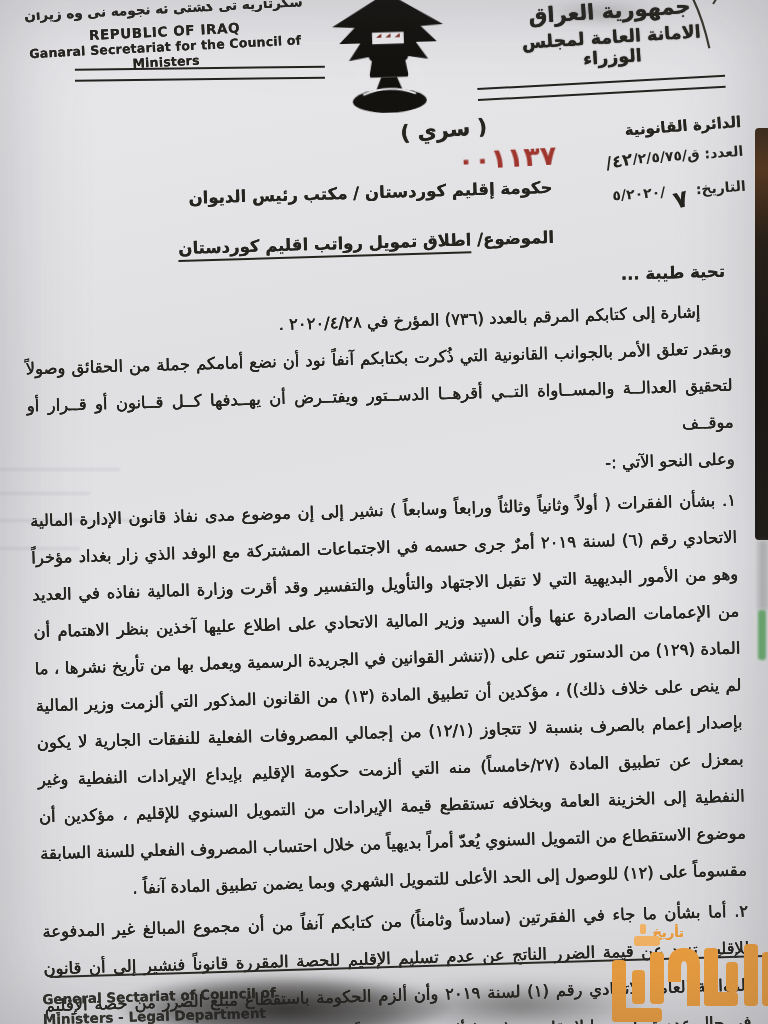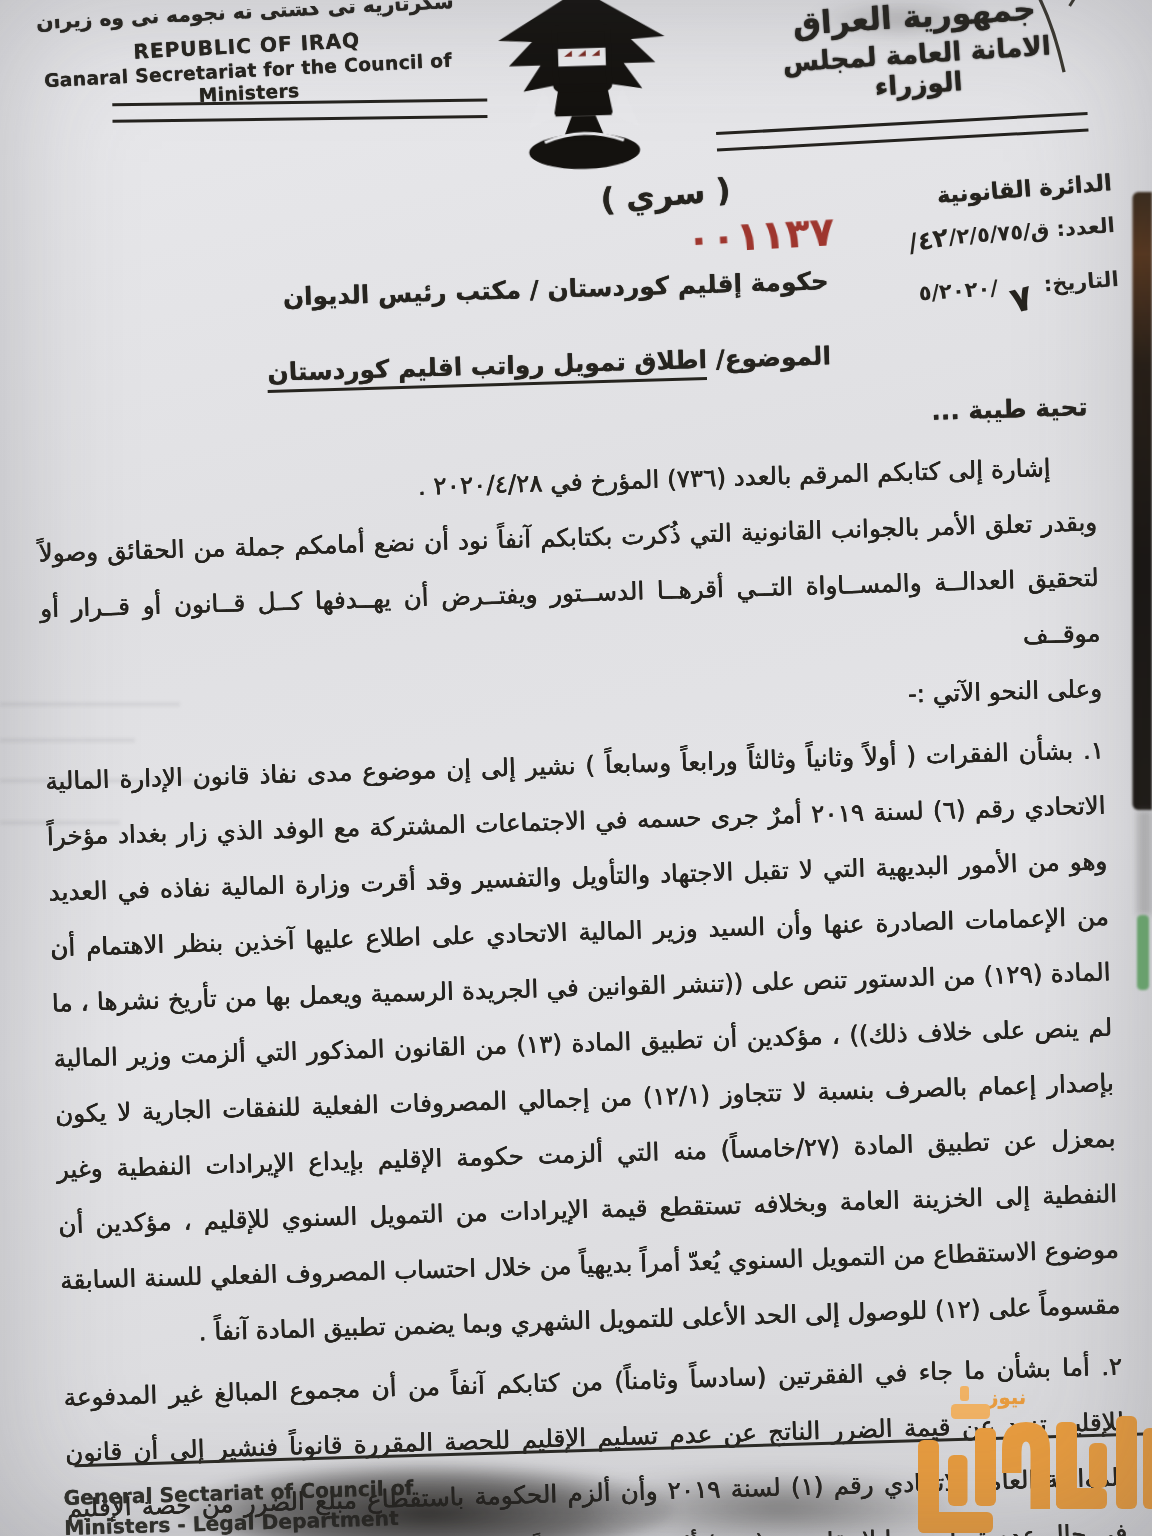--- a/index.html
+++ b/index.html
@@ -171,21 +171,21 @@
     </div>
   </div>
 
   <div class="smudge sm3"></div>
   <div class="smudge sm1"></div>
   <div class="smudge sm2"></div>
   <div class="right-edge"></div>
   <div class="edge-soft"></div>
   <div class="green-mark"></div>
 
-  <div class="wm-small">نيوز</div>
+  <div class="wm-small">تأريخ</div>
   <svg class="watermark" width="170" height="110" viewBox="0 0 170 110">
     <g fill="#e89c3f">
       <rect x="8" y="38" width="14" height="62" rx="4"></rect>
       <rect x="8" y="86" width="50" height="14" rx="4"></rect>
       <rect x="28" y="48" width="13" height="34" rx="4"></rect>
       <rect x="46" y="30" width="14" height="52" rx="4"></rect>
       <path d="M64 44 q0 -18 16 -18 q16 0 16 18 v40 h-13 v-38 q0 -7 -3 -7 q-3 0 -3 7 v14 h-13 Z"></path>
       <rect x="100" y="26" width="14" height="58" rx="4"></rect>
       <rect x="100" y="70" width="34" height="14" rx="4"></rect>
       <rect x="122" y="40" width="12" height="30" rx="4"></rect>

